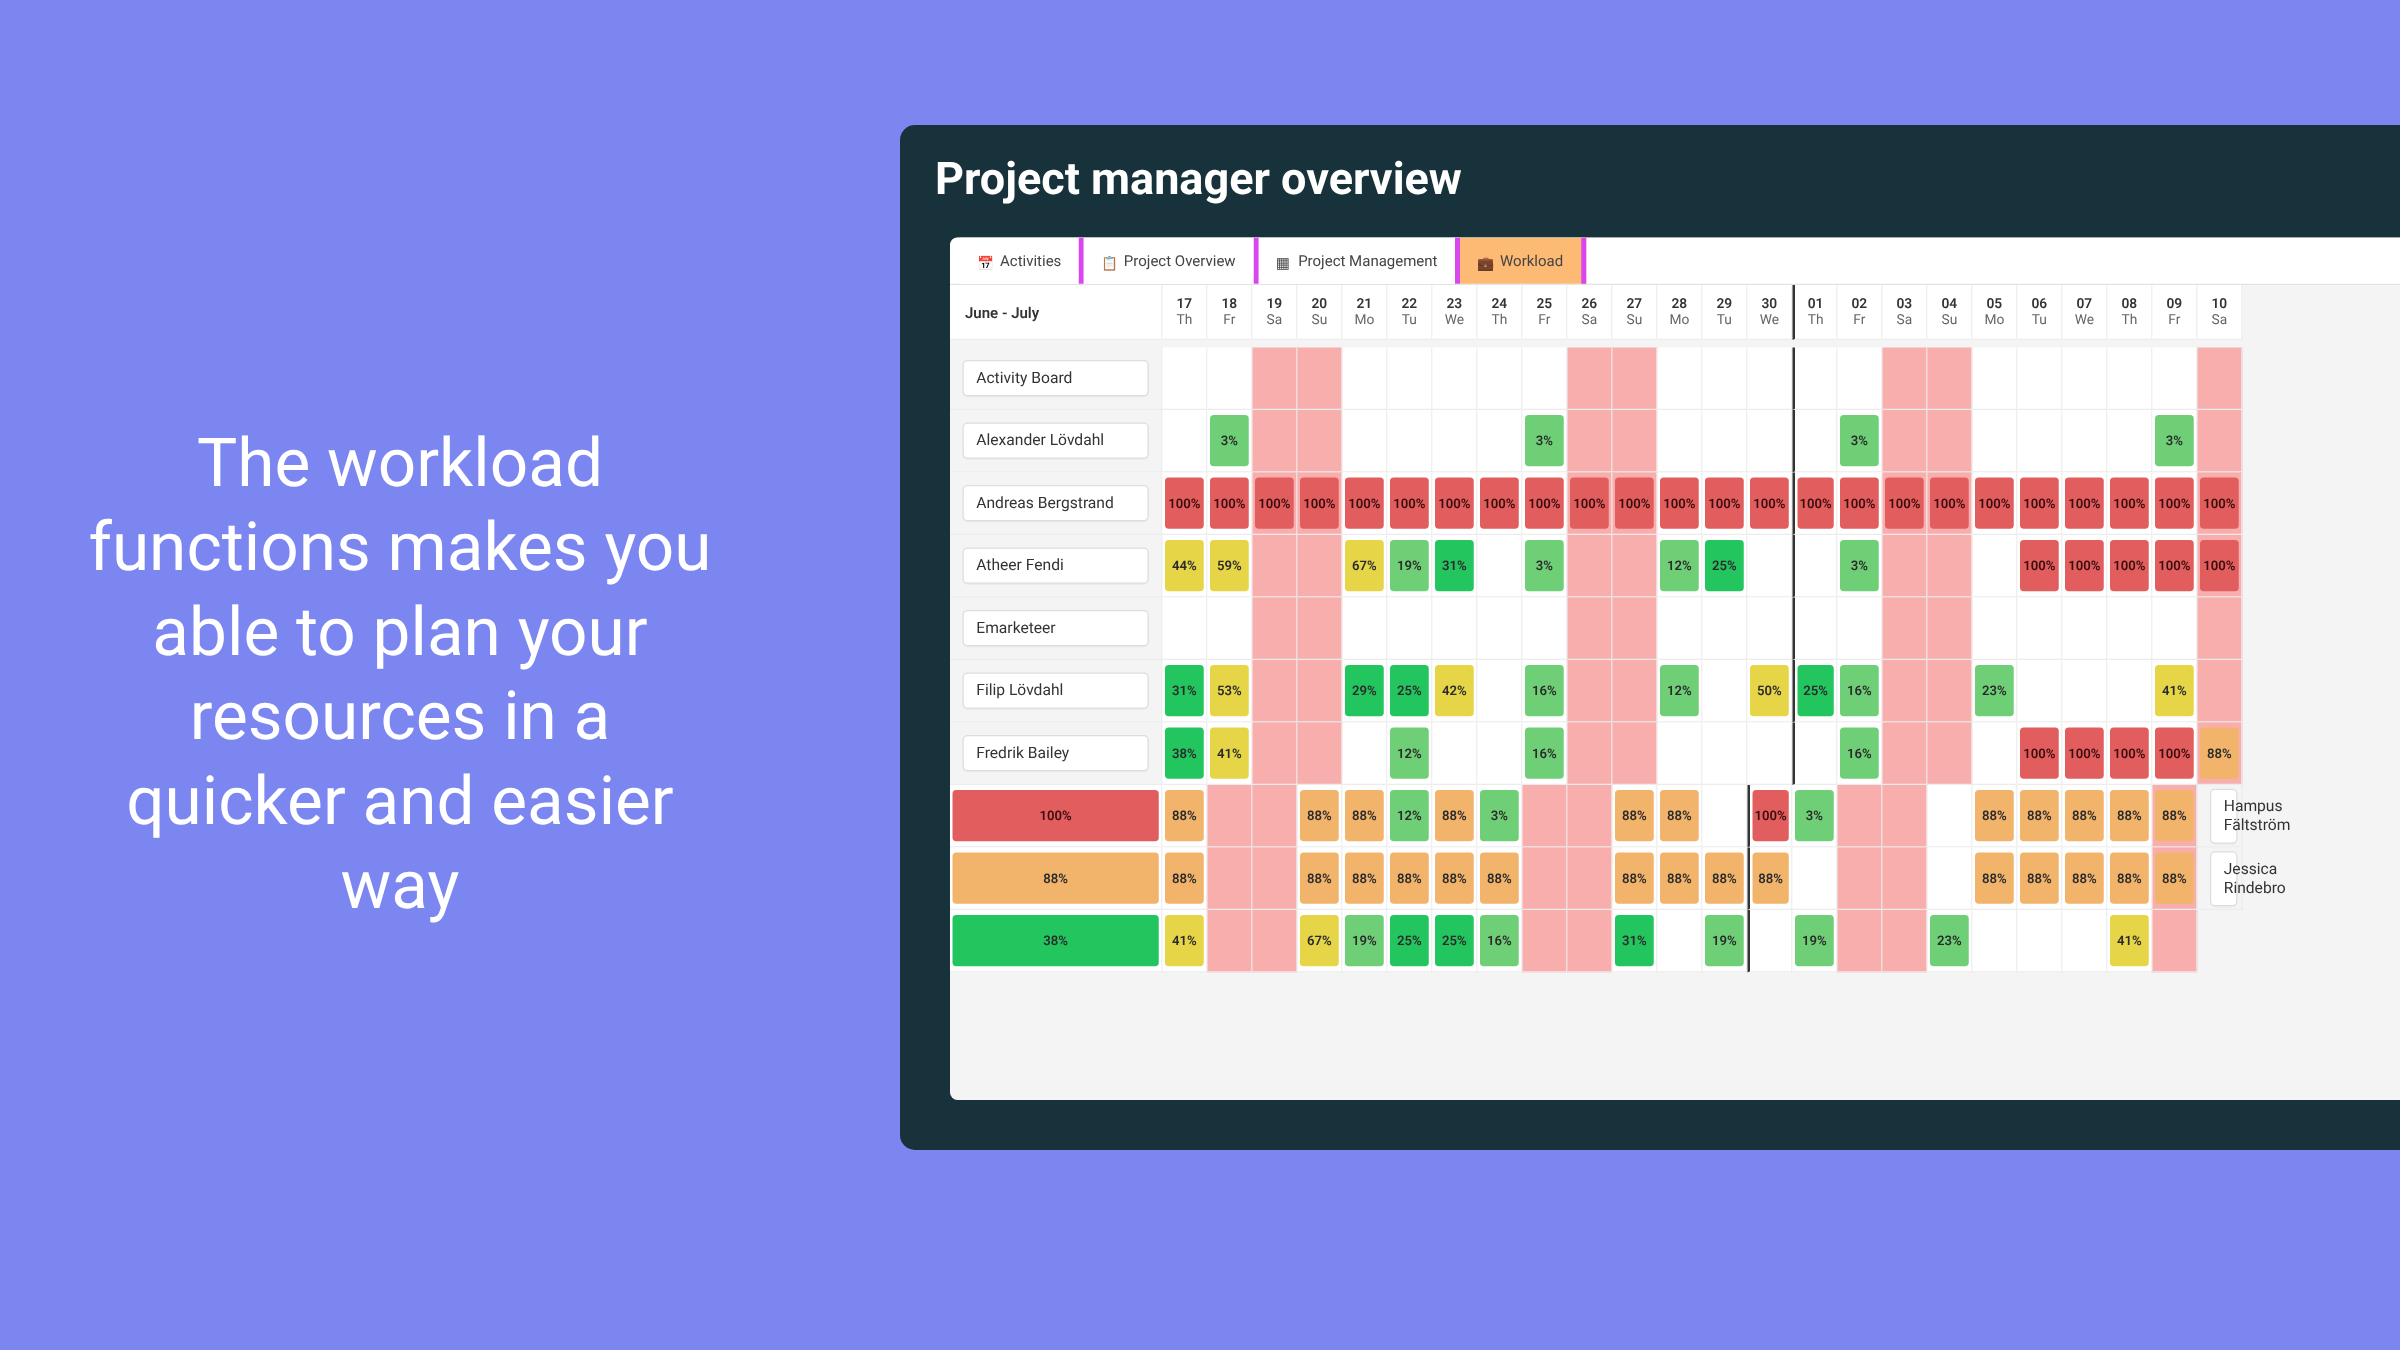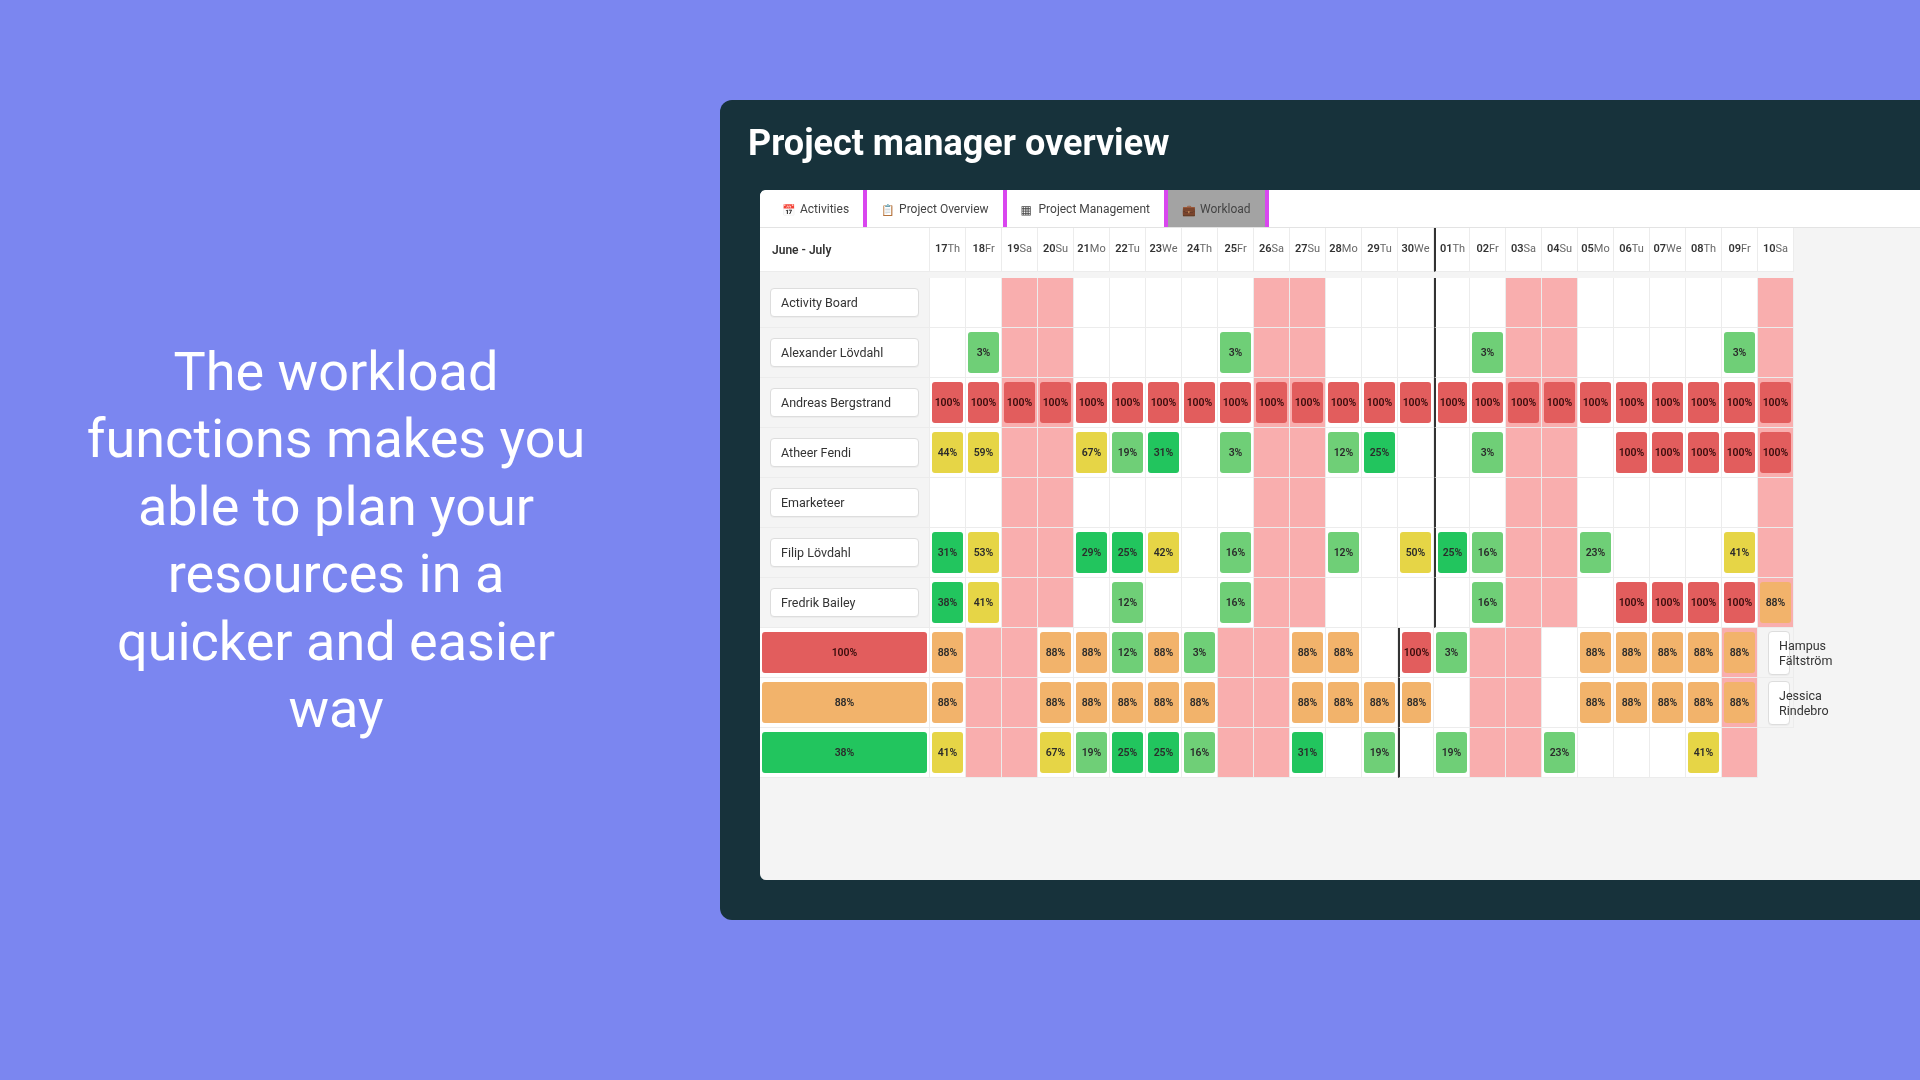--- a/index.html
+++ b/index.html
@@ -1,21 +1,21 @@
 <!DOCTYPE html>
 <html><head>
 <meta charset="utf-8">
 <style>
   * { box-sizing: border-box; margin: 0; padding: 0; }
   html, body { width: 1920px; height: 1080px; overflow: hidden; font-family: -apple-system, "Segoe UI", Roboto, "Helvetica Neue", Arial, sans-serif; }
   body { background: #7b86f0; position: relative; }
 
   .headline {
     position: absolute;
-    left: 16px; top: 0; width: 640px; height: 1080px;
+    left: 0; top: 0; width: 640px; height: 1080px;
     display: flex; align-items: center; justify-content: center;
     color: #fff; text-align: center;
     font-size: 54px; line-height: 1.25; font-weight: 400;
     padding: 0 70px;
   }
 
   .app-window {
     position: absolute;
     left: 720px; top: 100px;
     width: 1200px; height: 820px;
@@ -44,21 +44,21 @@
     border-bottom: 1px solid #e3e3e3;
     padding-left: 8px;
   }
   .tab {
     display: flex; align-items: center; gap: 6px;
     padding: 0 14px; height: 100%;
     color: #444; cursor: pointer;
     border-right: 4px solid #d946ef;
     background: #fff;
   }
-  .tab[data-active="true"] { background: #a3a3a3; }
+  .tab[data-active="true"] { background: #fdba74; }
   .tab .ico { width: 12px; height: 12px; display: inline-block; }
 
   
   .grid-wrap { position: absolute; left: 0; right: 0; top: 38px; bottom: 0; overflow: hidden; }
   .grid {
     display: grid;
     
     grid-template-columns: 170px repeat(24, 36px);
     grid-auto-rows: 50px;
   }
@@ -75,21 +75,21 @@
     background: #f4f4f4;
   }
   .cell.name .pill {
     background: #fff; border: 1px solid #ddd; border-radius: 4px;
     padding: 6px 10px; width: 100%;
     font-size: 12.5px; color: #333;
     box-shadow: 0 1px 0 rgba(0,0,0,.03);
   }
   .cell.hdr {
     background: #fff; color: #333; font-size: 11px; line-height: 1.15;
-    flex-direction: row; font-weight: 600;
+    flex-direction: column; font-weight: 600;
   }
   .cell.hdr .d2 { font-weight: 400; color: #666; }
   .cell.month-label {
     justify-content: flex-start; padding-left: 12px;
     font-weight: 600; color: #333;
     background: #fff;
   }
   .cell.sep-left { border-left: 2px solid #333; }
 
   

